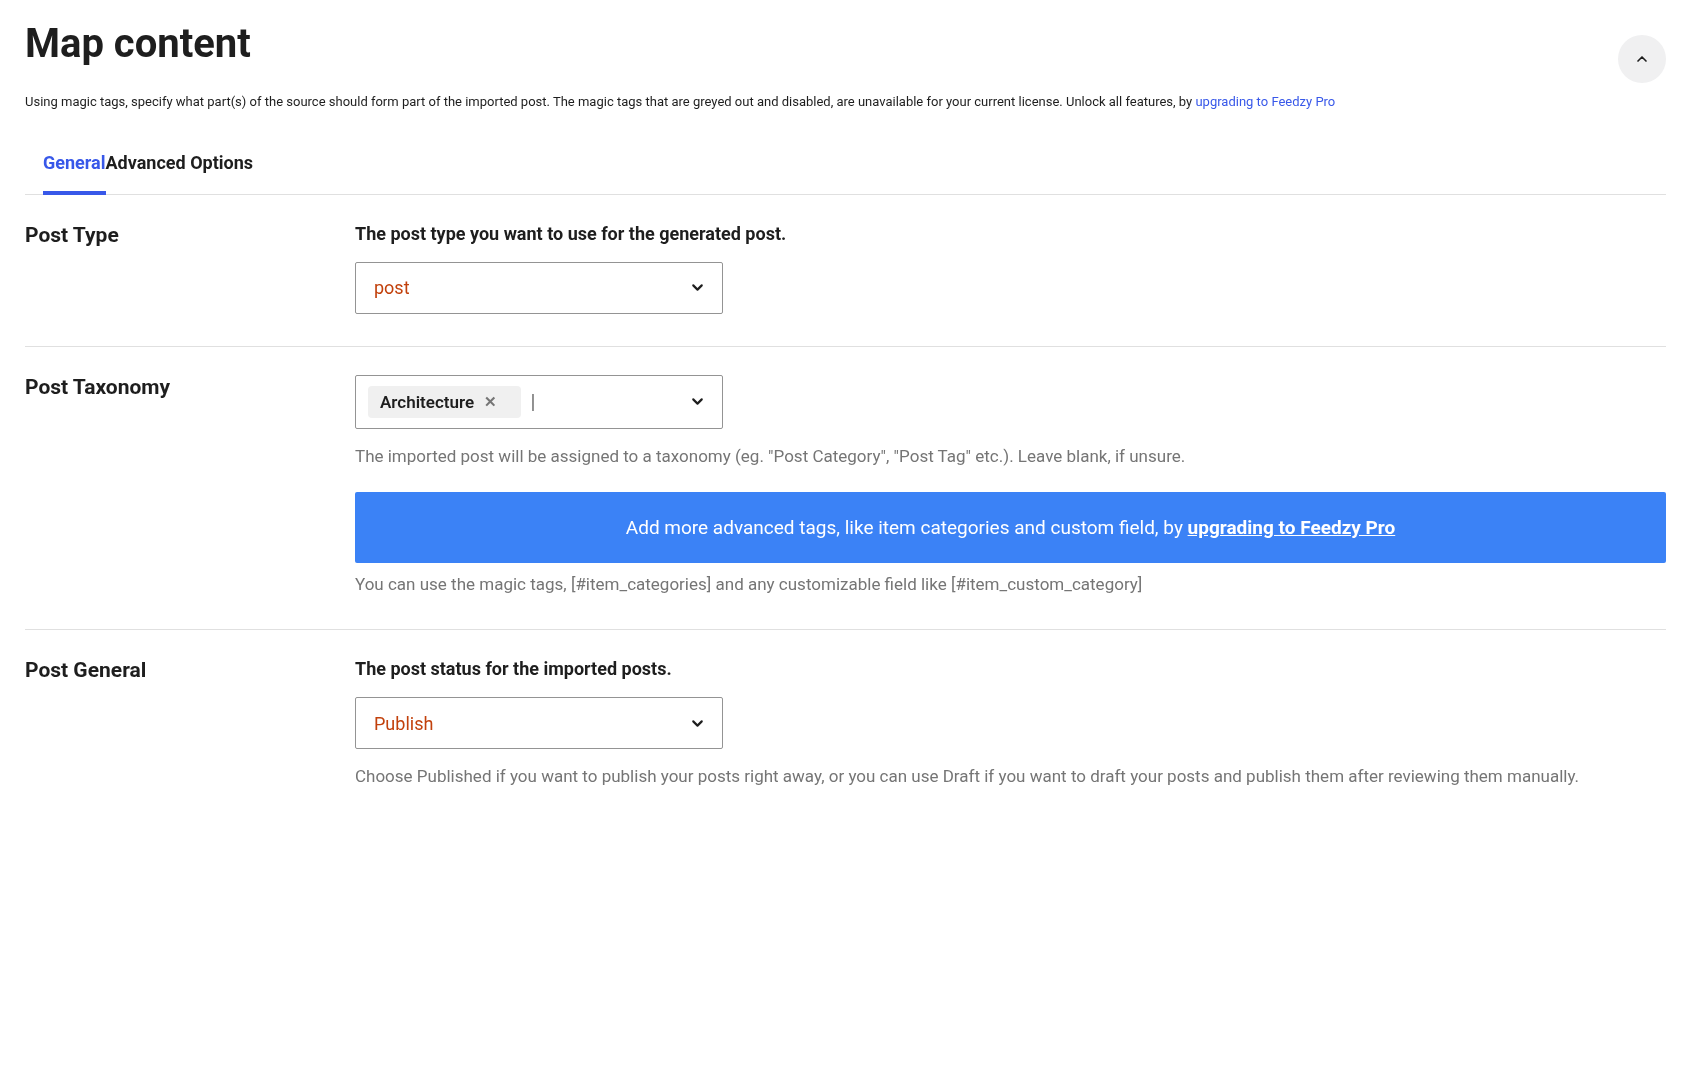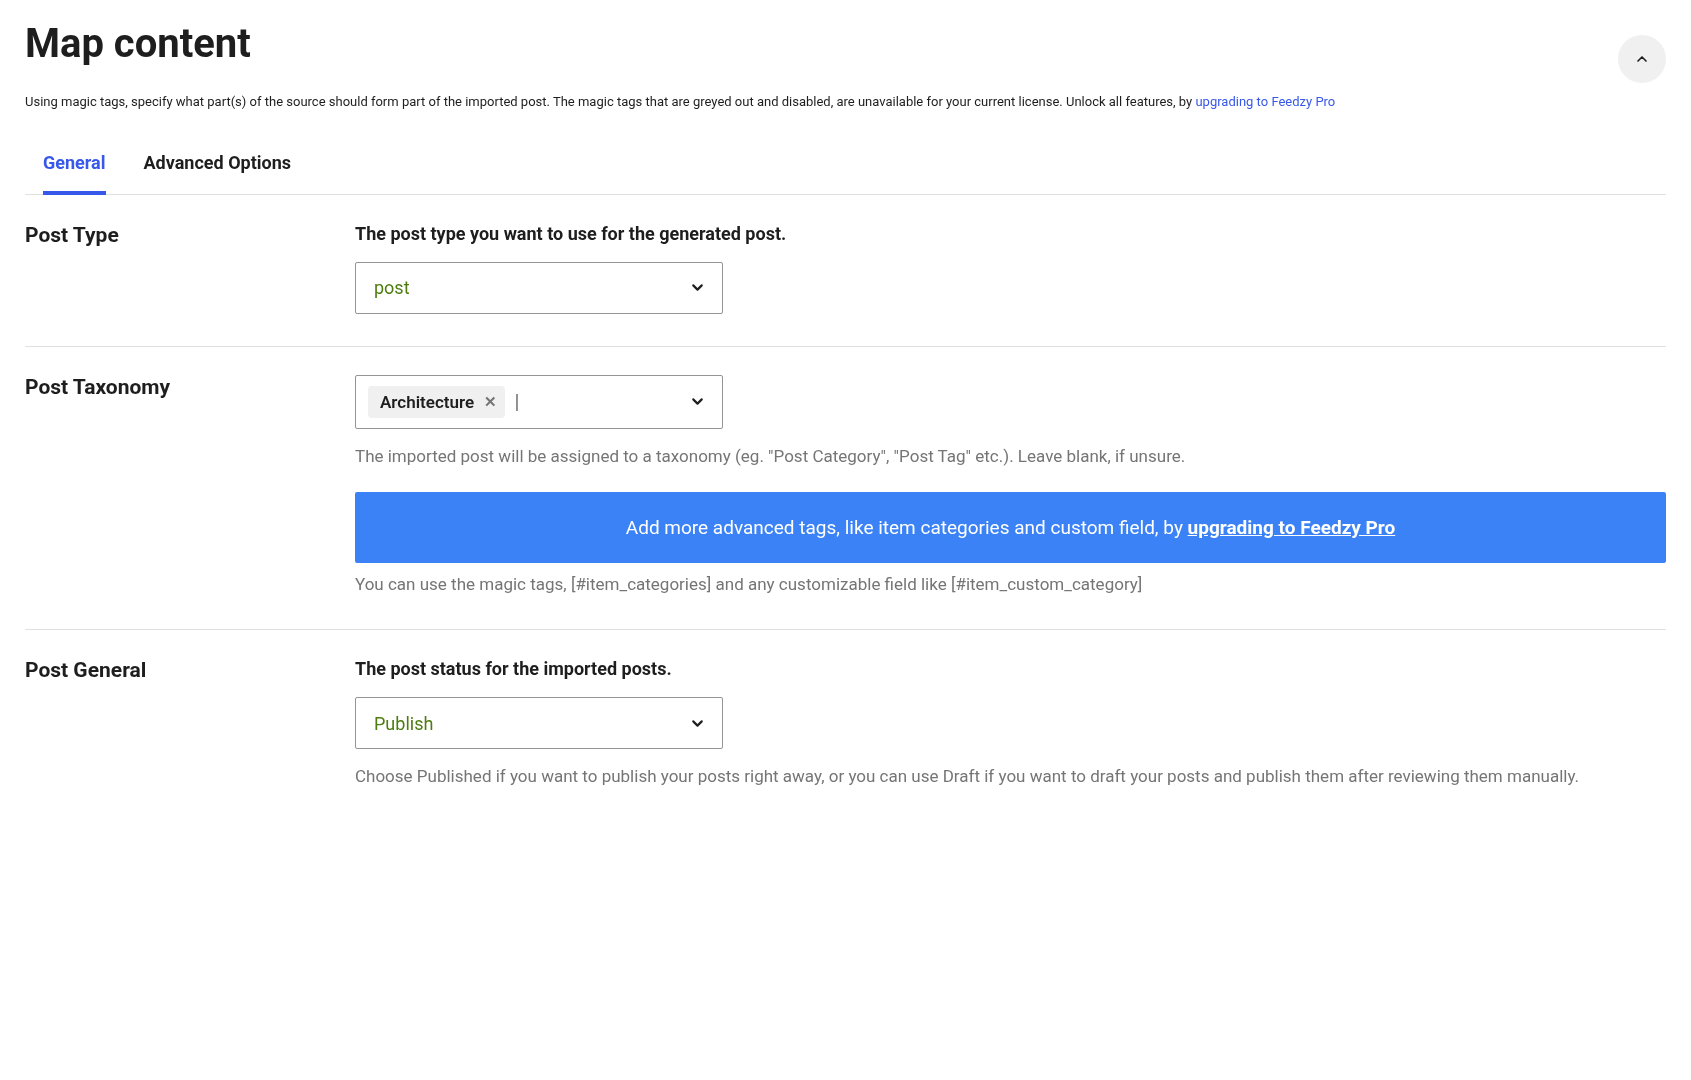--- a/index.html
+++ b/index.html
@@ -14,44 +14,44 @@
   .step-label { color: #757575; font-size: 17px; margin-bottom: 6px; }
   .page-title { font-size: 40px; font-weight: 700; color: #1e1e1e; margin-bottom: 25px; }
   .collapse-btn {
     position: absolute; top: 15px; right: 0;
     width: 48px; height: 48px; border-radius: 50%;
     background: #f0f0f1; display: flex; align-items: center; justify-content: center;
     cursor: pointer; border: none;
   }
   .description { font-size: 13px; line-height: 1.5; color: #1e1e1e; max-width: 1640px; margin-bottom: 30px; }
   .description a { color: #3858e9; text-decoration: none; font-weight: 400; }
-  .tabs { display: flex; gap: 38px; border-bottom: 1px solid #e0e0e0; }
+  .tabs { display: flex; border-bottom: 1px solid #e0e0e0; }
   .tab { padding: 10px 0 18px 0; font-size: 18px; font-weight: 700; color: #1e1e1e; cursor: pointer; border-bottom: 4px solid transparent; margin-bottom: -1px; }
   .tab.active { color: #3858e9; border-bottom-color: #3858e9; }
   .tab:first-child { margin-left: 18px; }
   .section { display: flex; padding: 28px 0 32px 0; border-bottom: 1px solid #e0e0e0; }
   .section:last-of-type { border-bottom: none; }
   .section-left { width: 330px; flex-shrink: 0; }
   .section-left-title { font-size: 21px; font-weight: 700; color: #1e1e1e; }
   .section-right { flex: 1; }
   .field-label { font-size: 18px; font-weight: 700; color: #1e1e1e; margin-bottom: 18px; }
   .select-wrap {
     width: 368px; height: 52px; border: 1px solid #949494; border-radius: 2px;
     display: flex; align-items: center; justify-content: space-between;
     padding: 0 16px 0 18px; cursor: pointer; background: #fff;
   }
-  .select-value { font-size: 18px; color: #4d7c0f; }
+  .select-value { font-size: 18px; color: #c2410c; }
   .help-text { font-size: 17px; color: #757575; margin-top: 16px; line-height: 1.4; }
   .tag-select-wrap {
     width: 368px; min-height: 54px; border: 1px solid #949494; border-radius: 2px;
     display: flex; align-items: center; padding: 0 16px 0 12px; background: #fff;
   }
   .tag-chip {
     display: flex; align-items: center; gap: 10px;
-    background: #f0f0f0; padding: 6px 8px 6px 12px; border-radius: 4px;
+    background: #f0f0f0; padding: 6px 24px 6px 12px; border-radius: 4px;
     font-size: 17px; font-weight: 600; color: #1e1e1e;
   }
   .tag-chip-x { color: #757575; font-size: 15px; cursor: pointer; }
   .tag-cursor { margin-left: 10px; color: #1e1e1e; font-size: 20px; font-weight: 300; }
   .tag-chevron { margin-left: auto; }
   .promo-banner {
     background: #3b82f6; color: #fff; padding: 24px; text-align: center;
     font-size: 19px; border-radius: 2px; margin-top: 24px; margin-bottom: 8px;
   }
   .promo-banner a { color: #fff; text-decoration: underline; font-weight: 700; }

